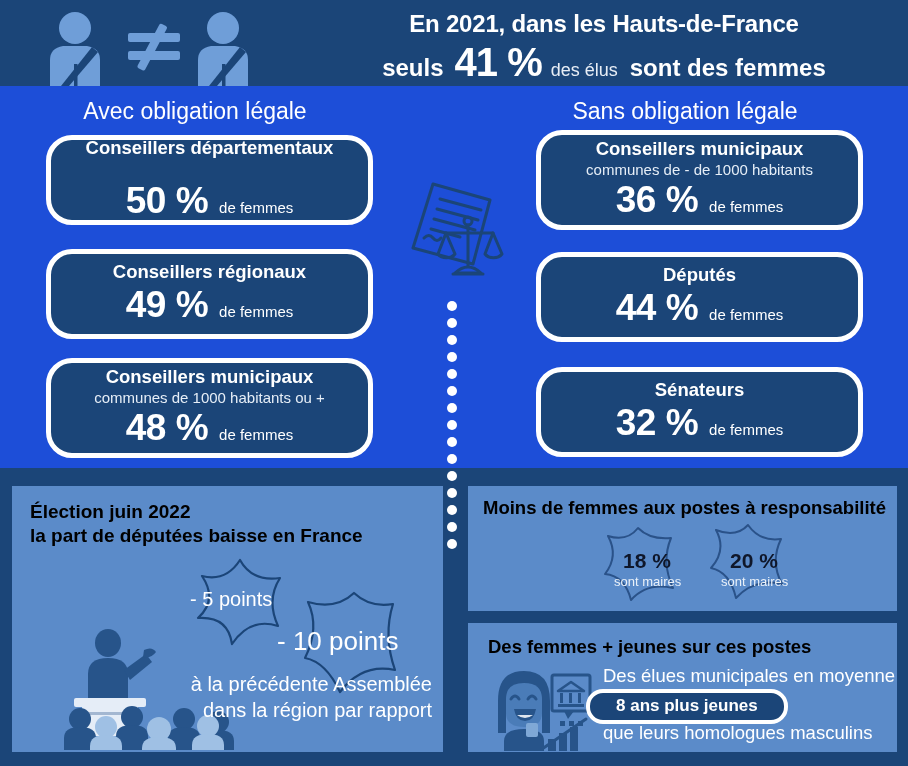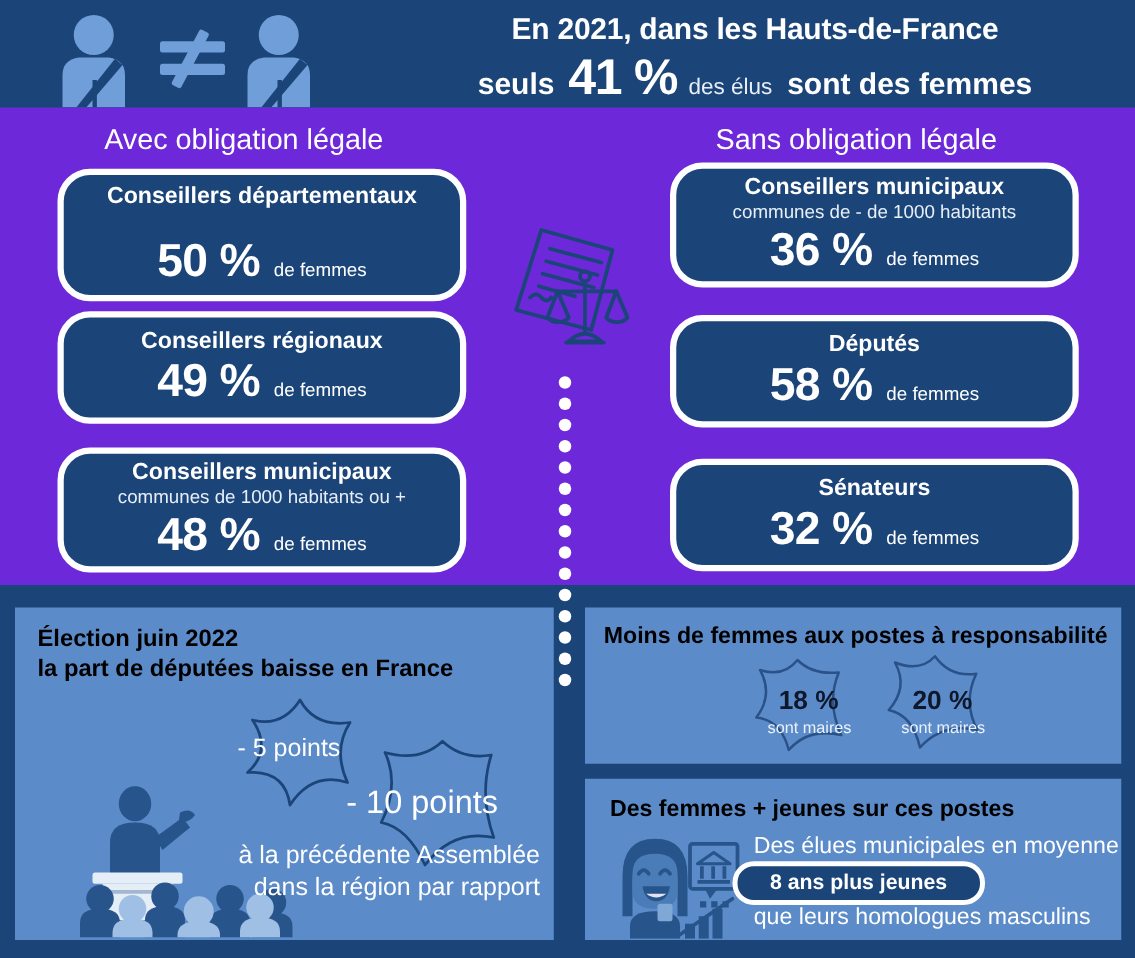--- a/index.html
+++ b/index.html
@@ -30,21 +30,21 @@
   }
   .hline2 { display: flex; align-items: baseline; white-space: nowrap; }
   .hl-seuls { font-size: 24px; font-weight: bold; }
   .hl-pct { font-size: 40px; font-weight: bold; margin: 0 9px 0 11px; letter-spacing: -1px; }
   .hl-des-elus { font-size: 18px; font-weight: normal; color: #e8eef6; }
   .hl-sont { font-size: 24px; font-weight: bold; margin-left: 12px; }
 
   
   .mid {
     position: absolute; left: 0; top: 86px; width: 908px; height: 382px;
-    background: #6d28d9;
+    background: #1d4ed8;
   }
   .col-title {
     position: absolute; top: 12px; width: 340px;
     text-align: center; color: #ffffff; font-size: 23px; font-weight: normal;
   }
   .col-title.left { left: 25px; }
   .col-title.right { left: 515px; }
 
   .card {
     position: absolute;
@@ -156,21 +156,21 @@
         <span class="hl-sont">sont des femmes</span>
       </div>
     </div>
   </div>
 
   <div class="mid">
 
     <div class="col-title left">Avec obligation légale</div>
     <div class="col-title right">Sans obligation légale</div>
 
-    <div class="card left" style="top:49px;height:106px;gap:20px;">
+    <div class="card left" style="top:49px;height:90px;gap:20px;">
       <div class="c-title">Conseillers départementaux</div>
       <div class="c-valrow">
         <span class="c-pct">50 %</span>
         <span class="c-of">de femmes</span>
       </div>
     </div>
 
     <div class="card left" style="top:163px;height:90px;">
       <div class="c-title">Conseillers régionaux</div>
       <div class="c-valrow">
@@ -193,21 +193,21 @@
       <div class="c-sub">communes de - de 1000 habitants</div>
       <div class="c-valrow">
         <span class="c-pct">36 %</span>
         <span class="c-of">de femmes</span>
       </div>
     </div>
 
     <div class="card right" style="top:166px;height:90px;">
       <div class="c-title">Députés</div>
       <div class="c-valrow">
-        <span class="c-pct">58 %</span>
+        <span class="c-pct">44 %</span>
         <span class="c-of">de femmes</span>
       </div>
     </div>
 
     <div class="card right" style="top:281px;height:90px;">
       <div class="c-title">Sénateurs</div>
       <div class="c-valrow">
         <span class="c-pct">32 %</span>
         <span class="c-of">de femmes</span>
       </div>

